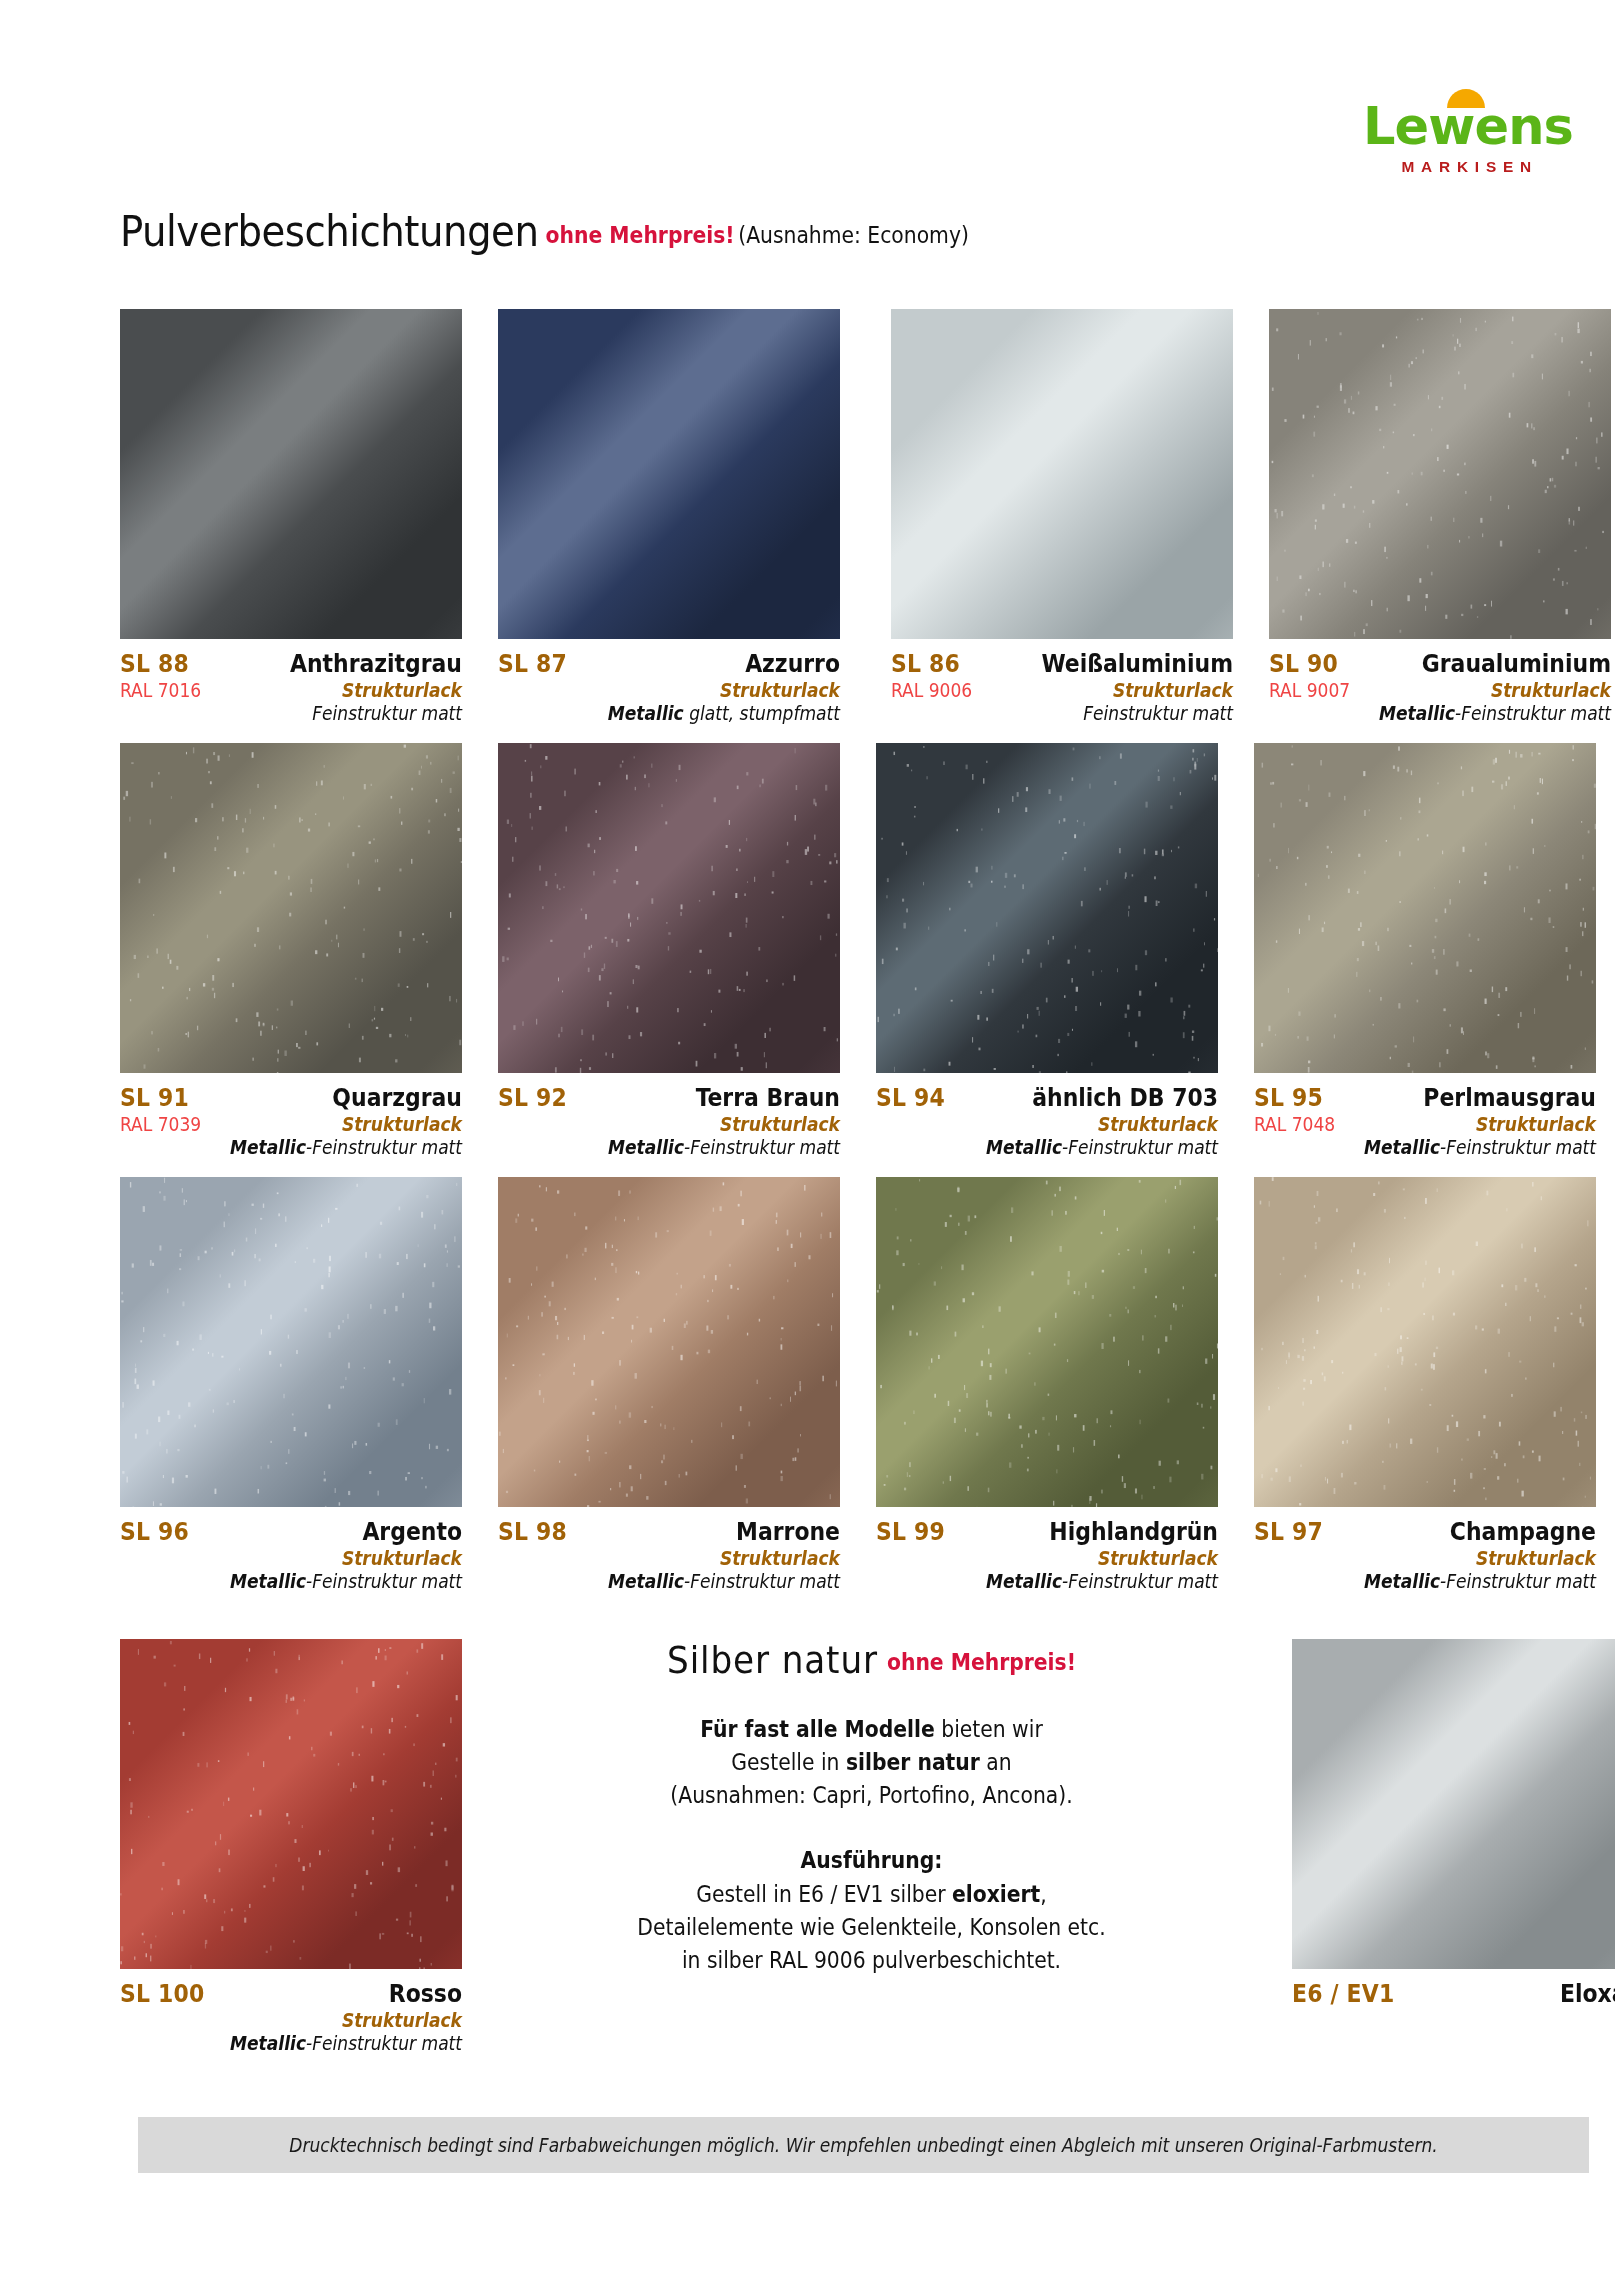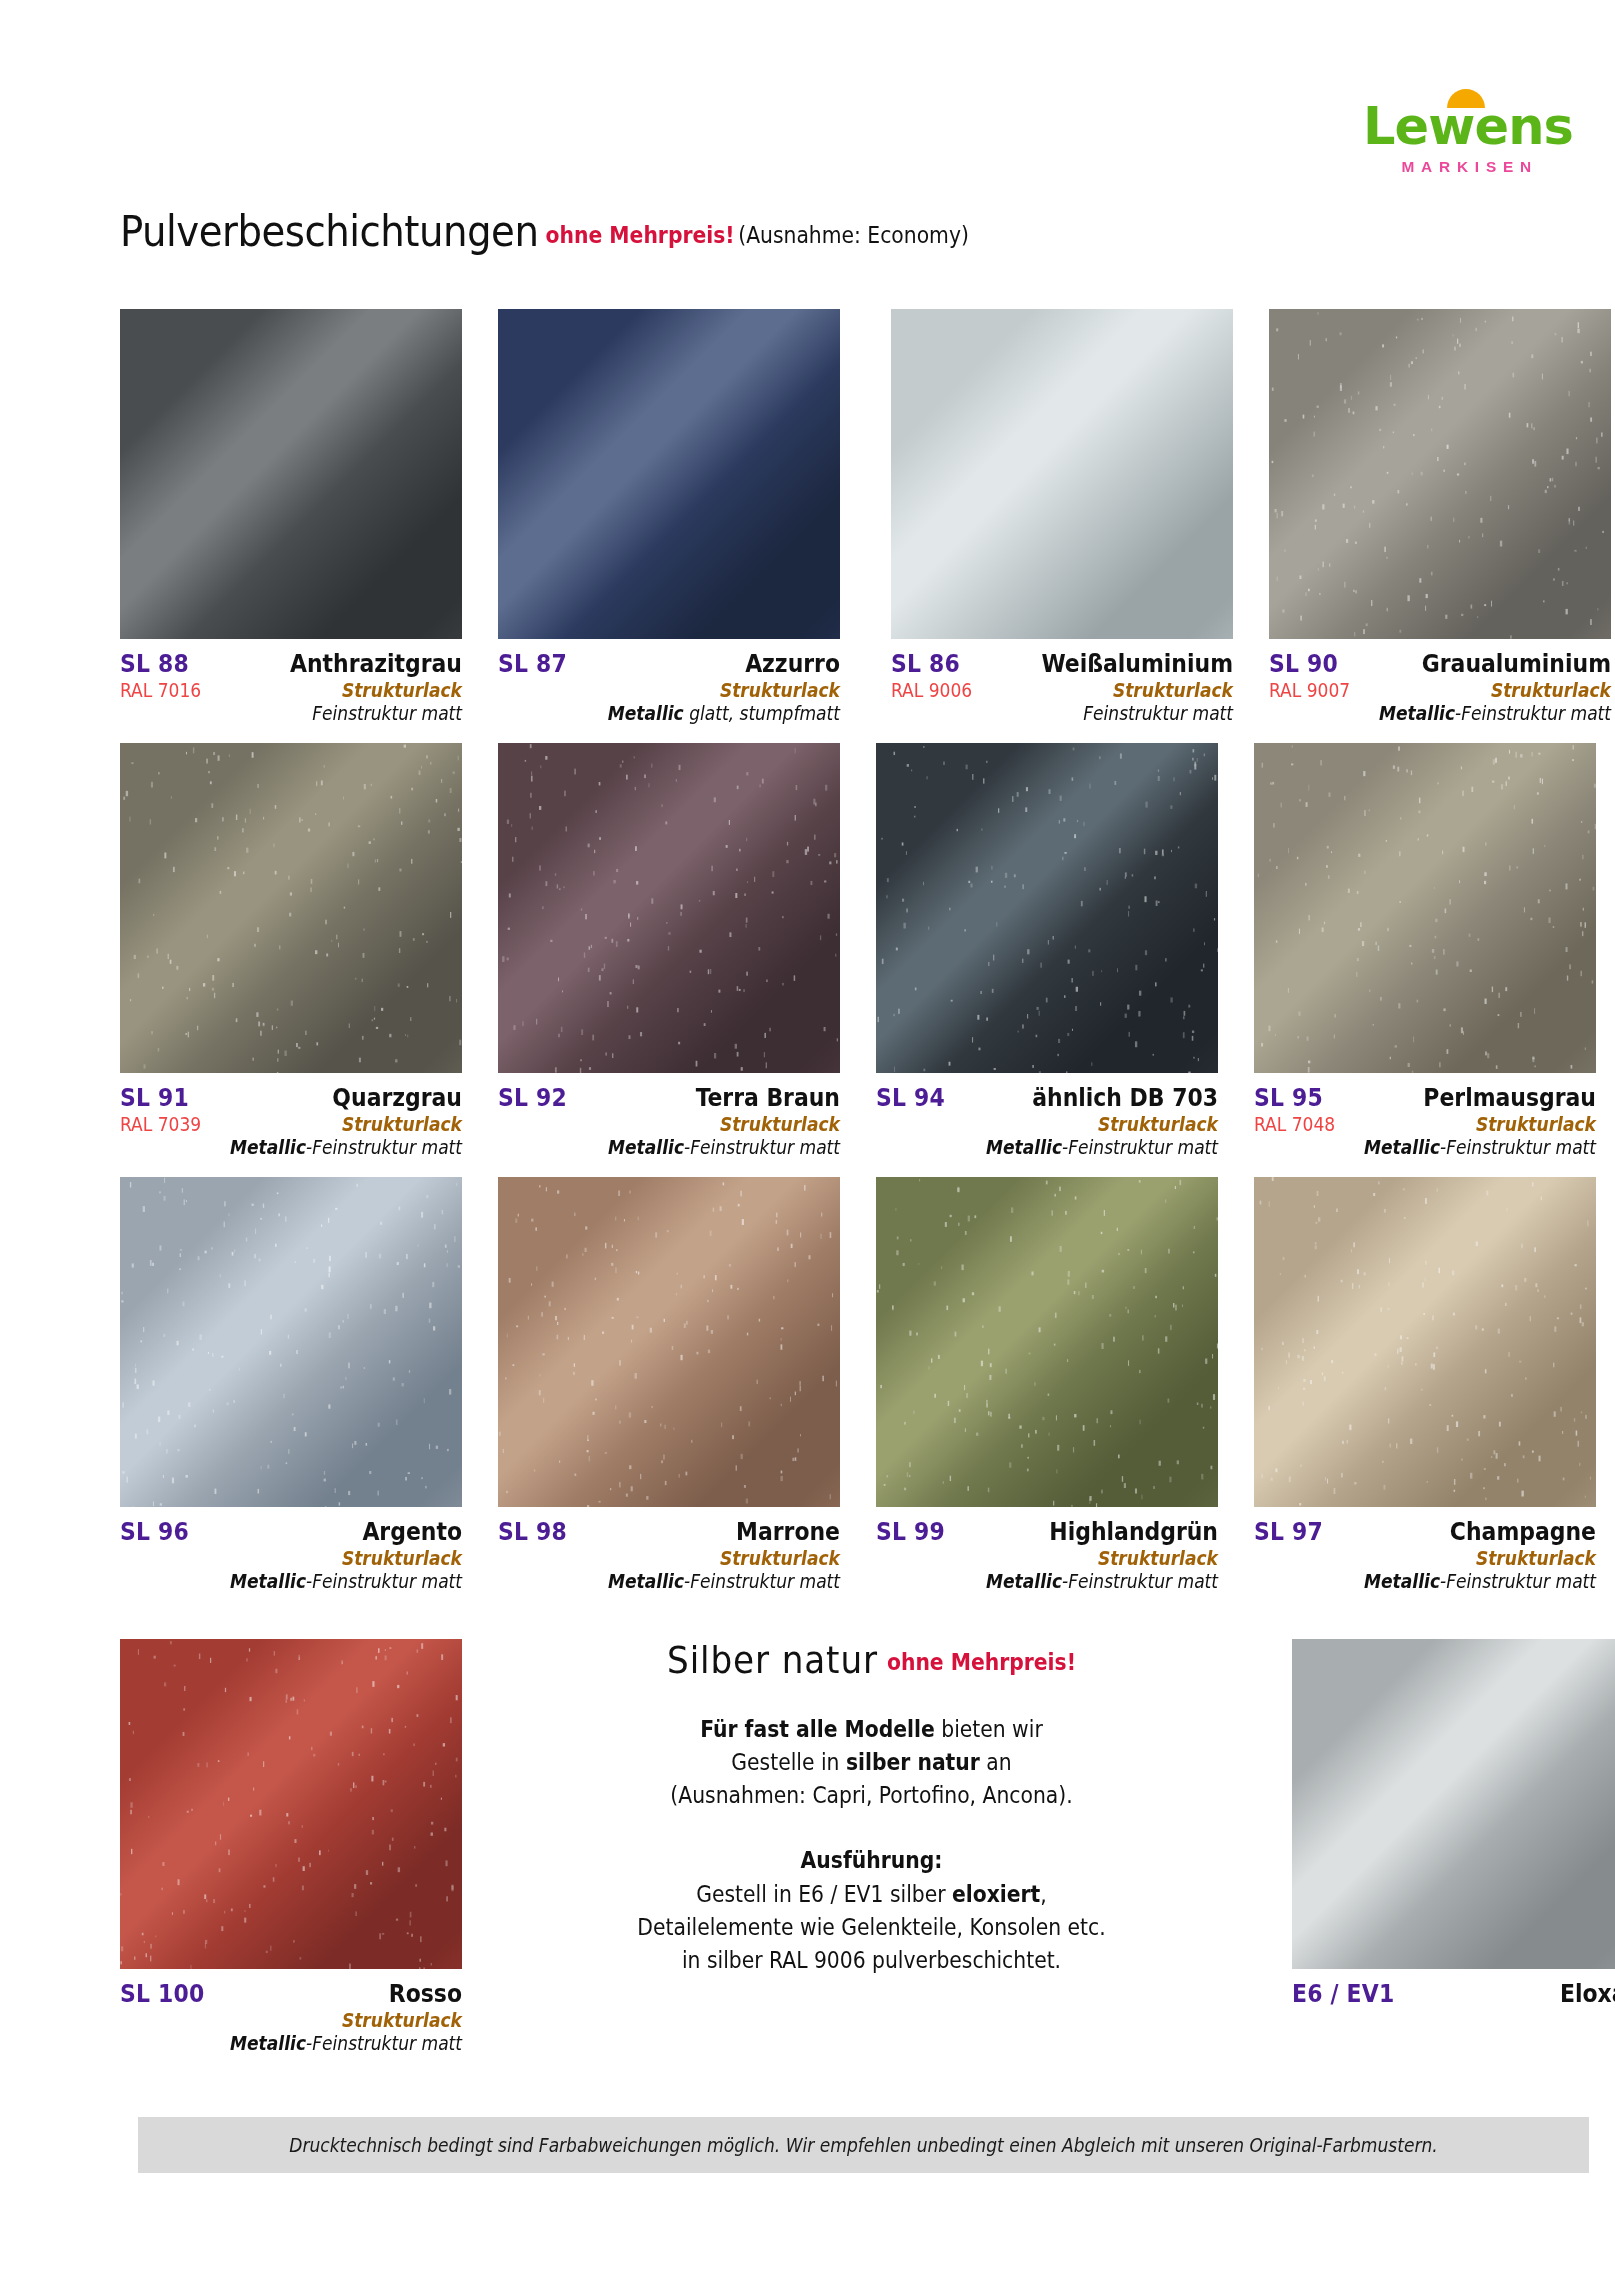--- a/index.html
+++ b/index.html
@@ -43,21 +43,21 @@
     top: -11.8px;
     background: #f5a800;
     border-radius: 19px 19px 0 0;
   }
   .logo-sub {
     margin-top: 6.3px;
     font-family: "Liberation Sans", sans-serif;
     font-size: 15.4px;
     font-weight: bold;
     letter-spacing: 6.8px;
-    color: #ec4899;
+    color: #b91c1c;
     padding-left: 5.4px;
   }
 
   .page-title {
     position: absolute;
     left: 120px;
     top: 210px;
     font-family: "DejaVu Sans Condensed", "Liberation Sans", sans-serif;
     font-size: 43px;
     font-weight: 300;
@@ -124,21 +124,21 @@
   }
   .label-row {
     display: flex;
     justify-content: space-between;
     align-items: baseline;
   }
   .code {
     font-family: "DejaVu Sans Condensed", "Liberation Sans", sans-serif;
     font-size: 24.4px;
     font-weight: bold;
-    color: #4c1d95;
+    color: #a16207;
     letter-spacing: 0.2px;
   }
   .cname {
     font-family: "DejaVu Sans Condensed", "Liberation Sans", sans-serif;
     font-size: 24.4px;
     font-weight: bold;
     color: #111;
     text-align: right;
   }
   .ral {

